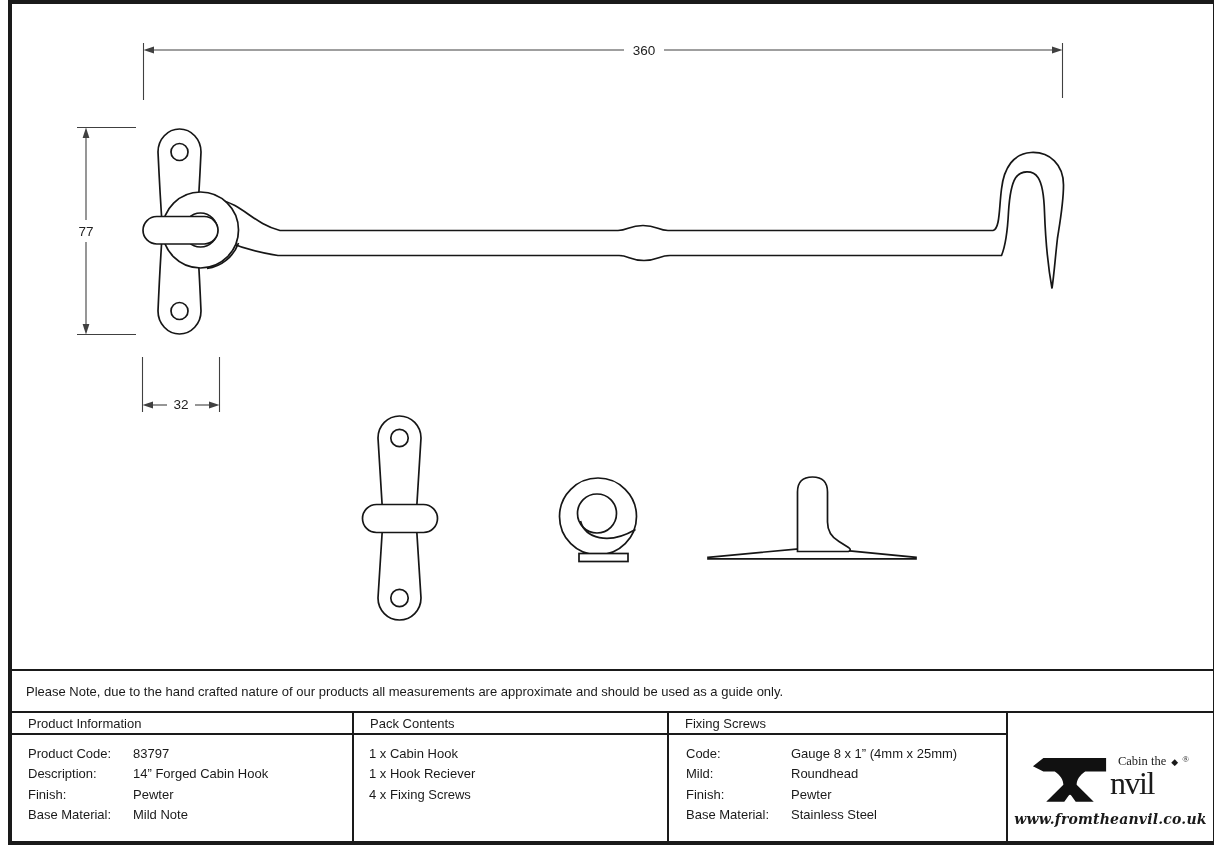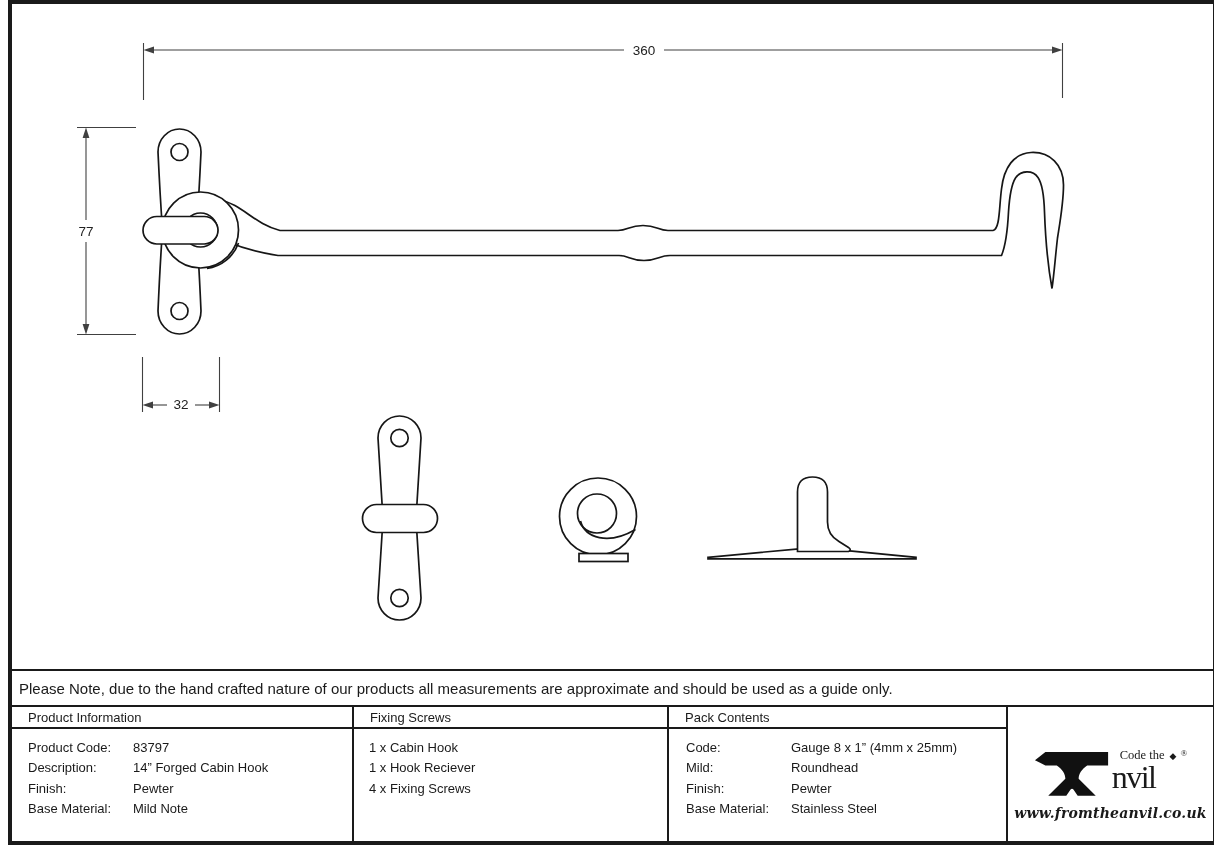--- a/index.html
+++ b/index.html
@@ -4,22 +4,22 @@
 <style>
   * { margin:0; padding:0; box-sizing:border-box; }
   body { background:#ffffff; font-family:"Liberation Sans", sans-serif; color:#1a1a1a; }
   .page { position:relative; width:1214px; height:853px; background:#fff; overflow:hidden; }
   .frame { position:absolute; left:8px; top:0; width:1209px; height:845px;
            border:4px solid #1a1a1a; display:flex; flex-direction:column; background:#fff; }
 
   .drawing-area { height:667px; border-bottom:2px solid #1a1a1a; position:relative; }
   .drawing-area svg { display:block; }
 
-  .note-row { height:36px; border-bottom:2px solid #1a1a1a; display:flex; align-items:center;
-              padding-left:7px; font-size:15px; }
+  .note-row { height:42px; border-bottom:2px solid #1a1a1a; display:flex; align-items:center;
+              padding-left:14px; font-size:13px; }
 
   .info-grid { flex:1; display:grid; grid-template-columns:342px 315px 339px 1fr;
                grid-template-rows:22px 1fr; }
   .hdr { border-right:2px solid #1a1a1a; border-bottom:2px solid #1a1a1a;
          font-size:13px; display:flex; align-items:center; padding-left:16px; }
   .cell { border-right:2px solid #1a1a1a; font-size:13px; line-height:20.3px; padding-top:9px; }
   .cell.c1 { padding-left:16px; }
   .cell.c2 { padding-left:15px; }
   .cell.c3 { padding-left:17px; }
   .kv { display:grid; grid-template-columns:105px auto; }
@@ -106,31 +106,31 @@
         </g>
       </svg>
     </div>
 
     <div class="note-row">
       <span>Please Note, due to the hand crafted nature of our products all measurements are approximate and should be used as a guide only.</span>
     </div>
 
     <div class="info-grid">
       <div class="hdr">Product Information</div>
+      <div class="hdr">Pack Contents</div>
       <div class="hdr">Fixing Screws</div>
-      <div class="hdr">Pack Contents</div>
 
       <div class="logo-cell">
         <div class="logo-top">
           <svg width="76" height="54" viewBox="0 0 80 56">
             <path fill="#111" d="M12,6 H78 V20 H56 C50,24 47,29 47,34 L65,52 H46 L41.5,45.5 Q40,43.8 38.5,45.5 L34,52 H15 L33,34 C33,29 30,24 24,20 H12 L1,14.5 Z"></path>
           </svg>
           <div class="logo-right">
             <div class="from-line">
-              <span>Code the</span>
+              <span>Cabin the</span>
               <span class="diamond">◆</span>
               <span class="reg">®</span>
             </div>
             <div class="anvil-word">nvil</div>
           </div>
         </div>
         <div class="logo-url">www.fromtheanvil.co.uk</div>
       </div>
 
       <div class="cell c1">

